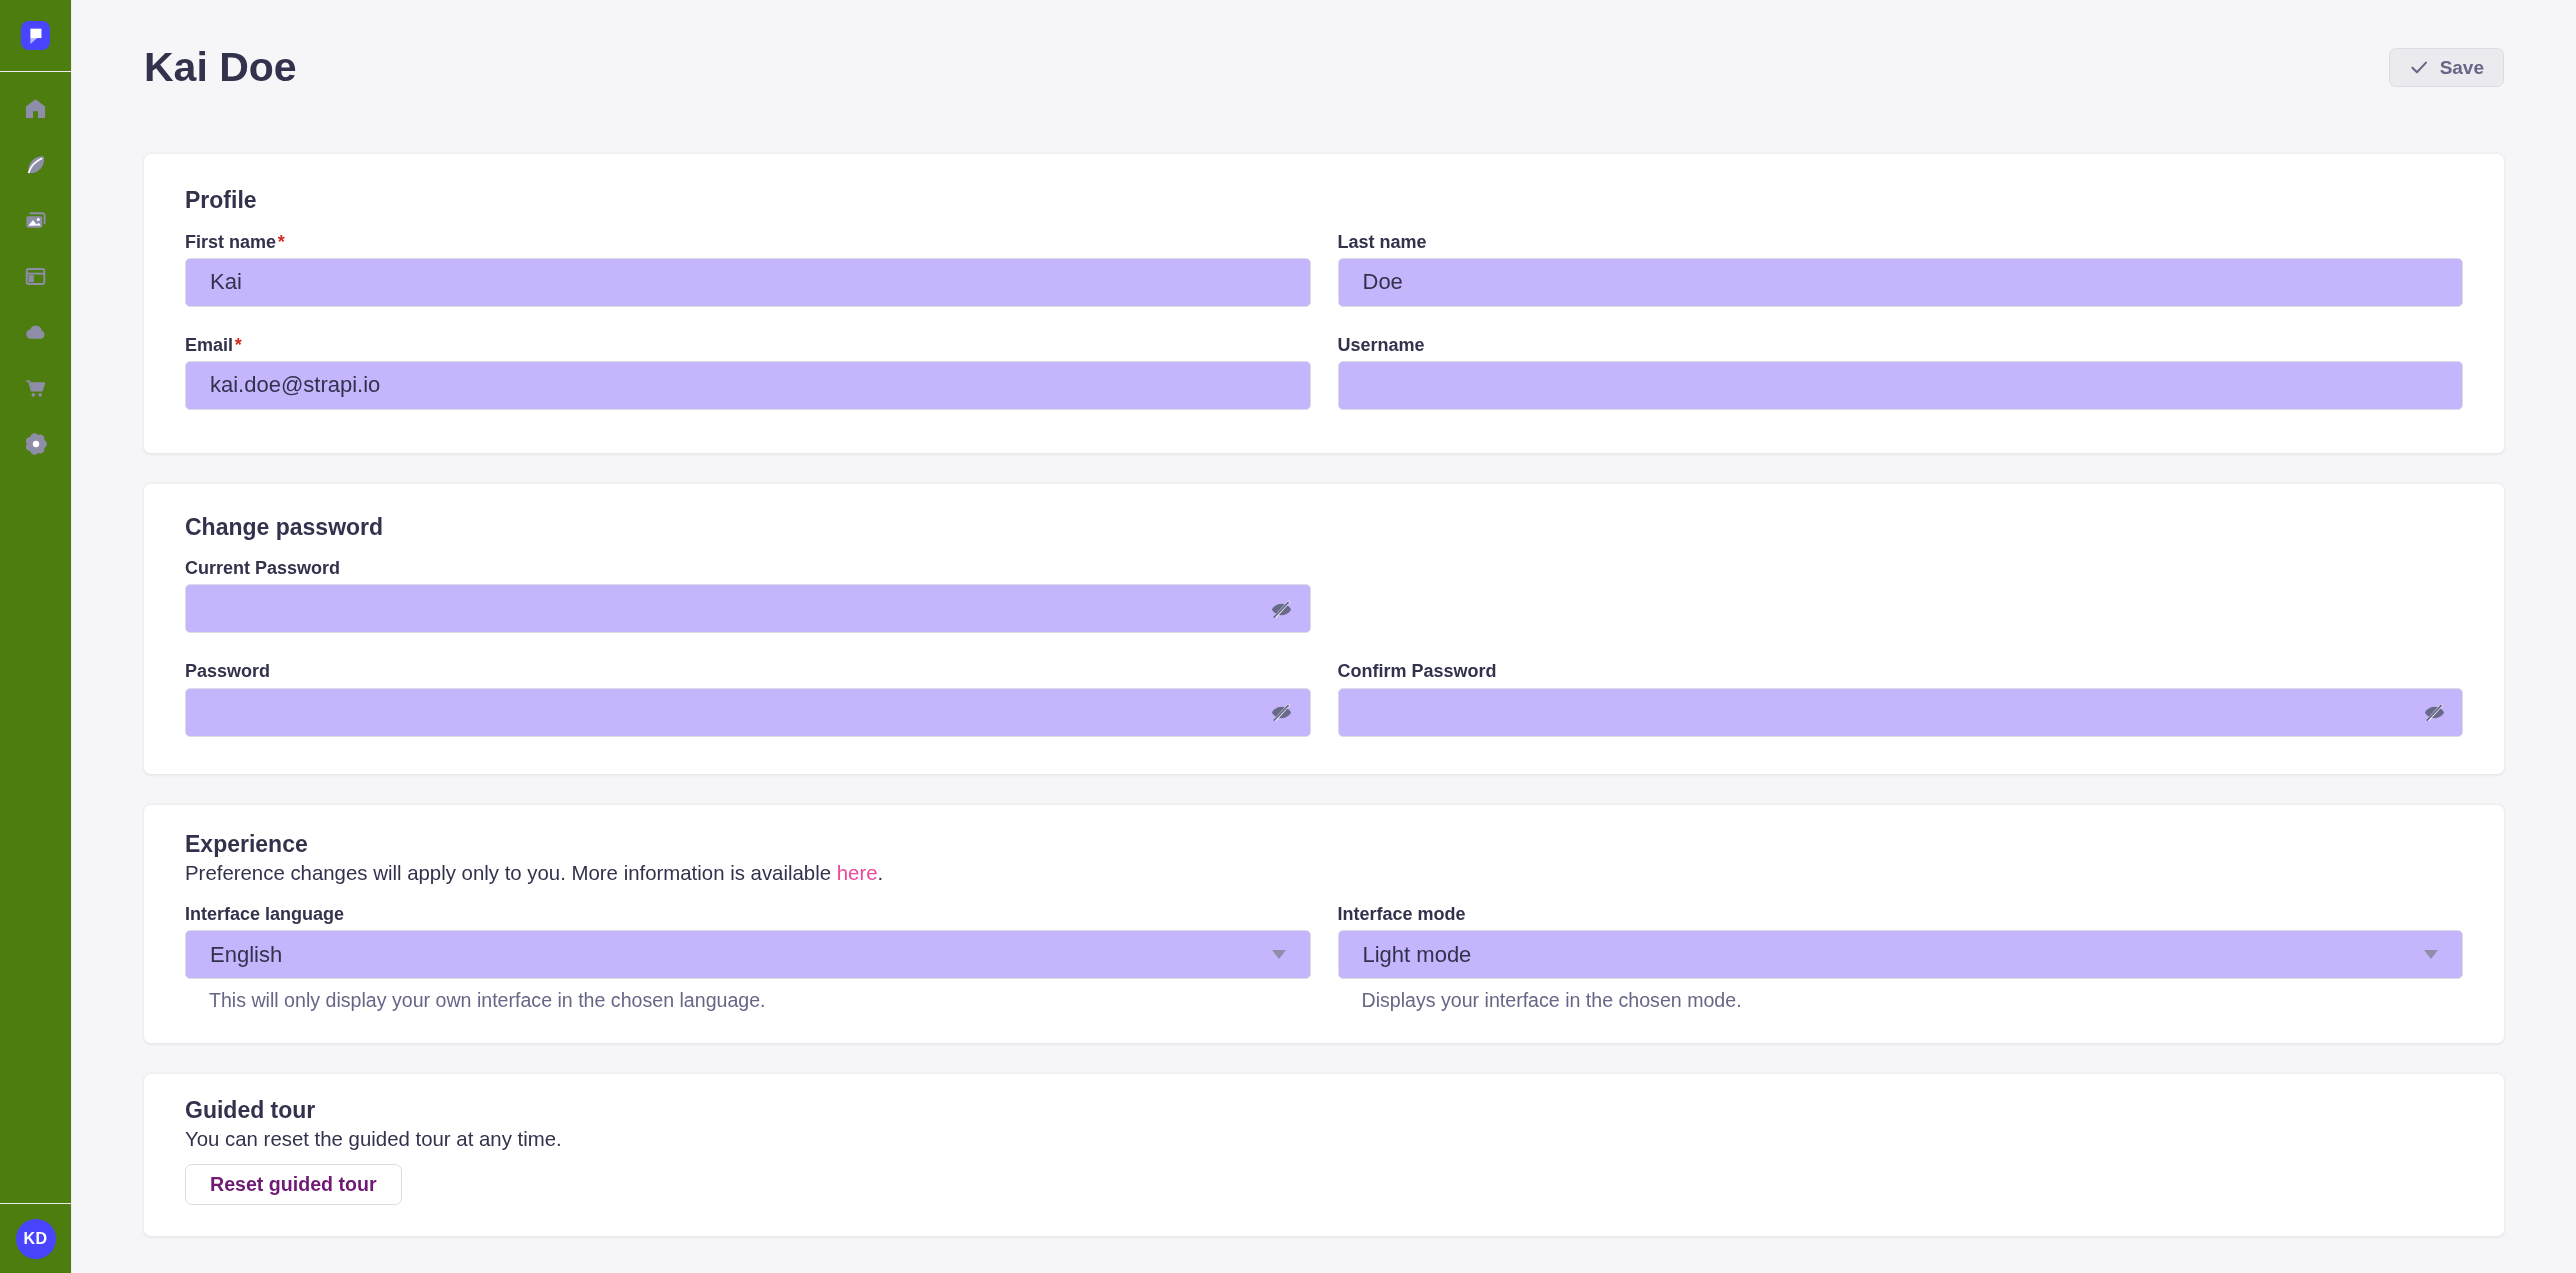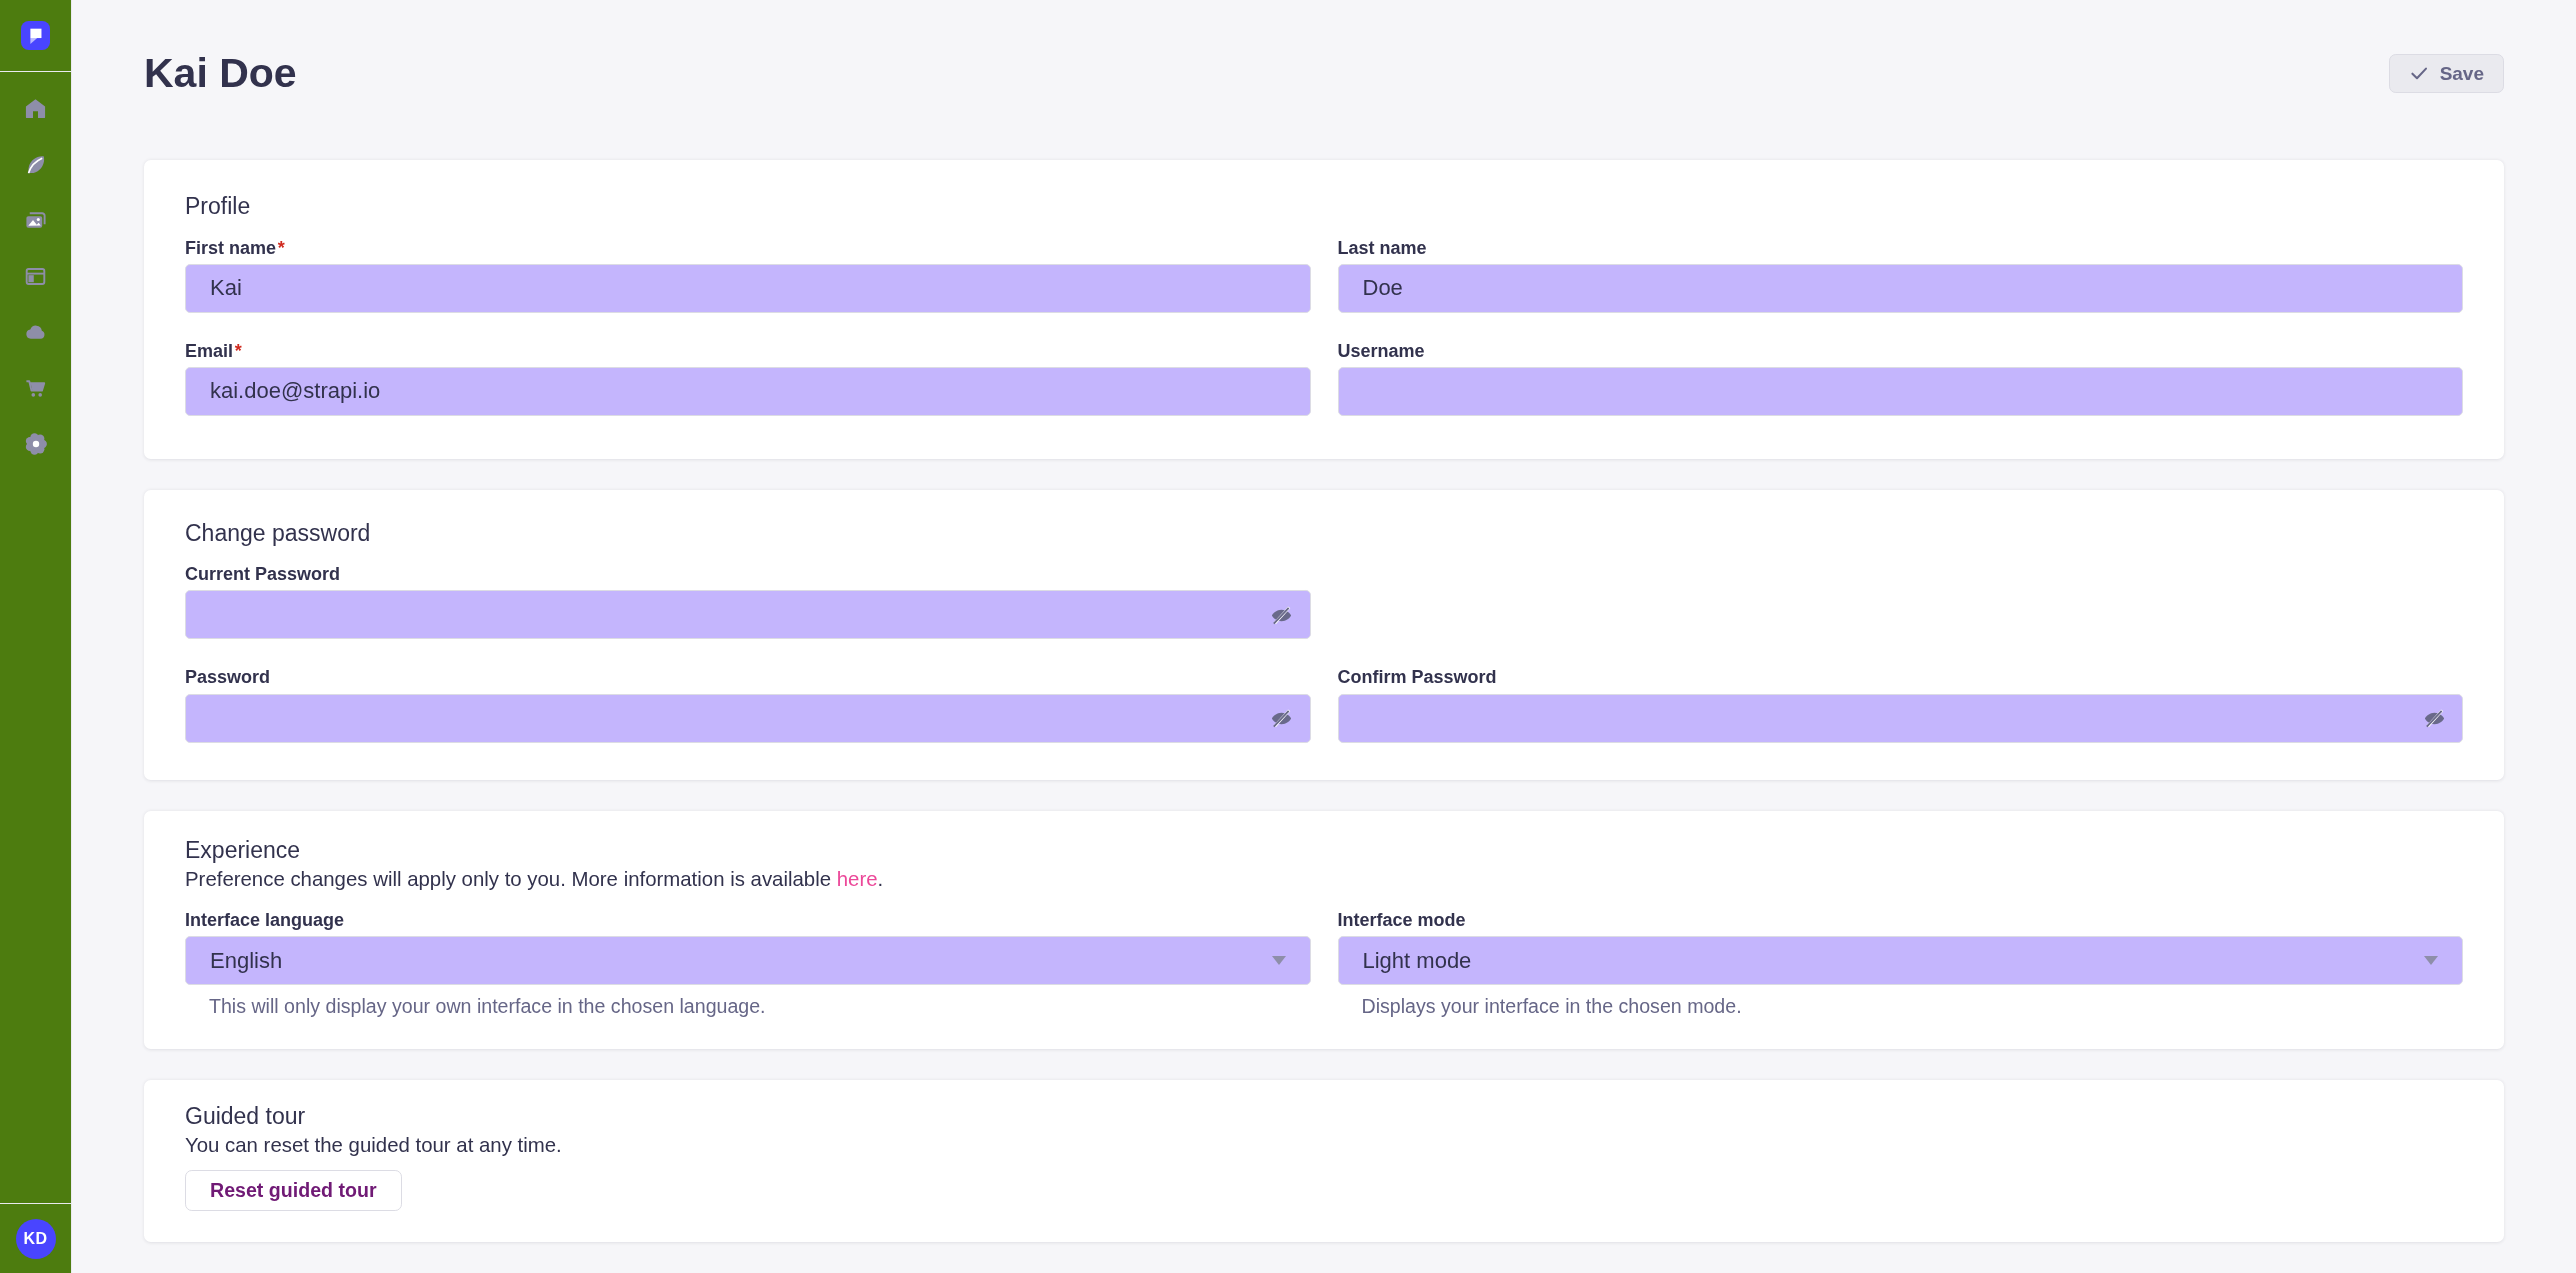--- a/index.html
+++ b/index.html
@@ -53,21 +53,21 @@
     border-radius: 50%;
     background: #4945ff;
     color: #ffffff;
     font-size: 16px; font-weight: 700;
     display: flex; align-items: center; justify-content: center;
     letter-spacing: 0.4px;
     cursor: pointer;
   }
 
   
-  .main { flex: 1; padding: 6px 72px; }
+  .main { flex: 1; padding: 0 72px; }
   .page-header {
     margin-top: 43px;
     display: flex; align-items: center; justify-content: space-between;
   }
   .page-title {
     font-size: 41px; line-height: 49px;
     font-weight: 700; color: #32324d;
   }
   .save-btn {
     height: 39px;
@@ -87,21 +87,21 @@
     border-radius: 6.8px;
     box-shadow: 0 0.9px 3.4px rgba(33,33,52,0.1);
     padding: 34px 41px 43px;
   }
   .card-profile    { margin-top: 62px; }
   .card-password   { margin-top: 31px; padding-top: 31px; padding-bottom: 37px; }
   .card-experience { margin-top: 31px; padding-top: 27px; padding-bottom: 31px; }
   .card-tour       { margin-top: 31px; padding-top: 24px; padding-bottom: 31px; }
 
   .section-heading {
-    font-size: 23px; font-weight: 400; line-height: 25.6px; color: #32324d;
+    font-size: 23px; font-weight: 700; line-height: 25.6px; color: #32324d;
   }
   .section-desc {
     margin-top: 3.4px;
     font-size: 20.4px; line-height: 25.6px; color: #32324d;
   }
   .section-desc a { color: #ec4899; cursor: pointer; }
 
   .form-grid {
     margin-top: 17px;
     display: grid;

